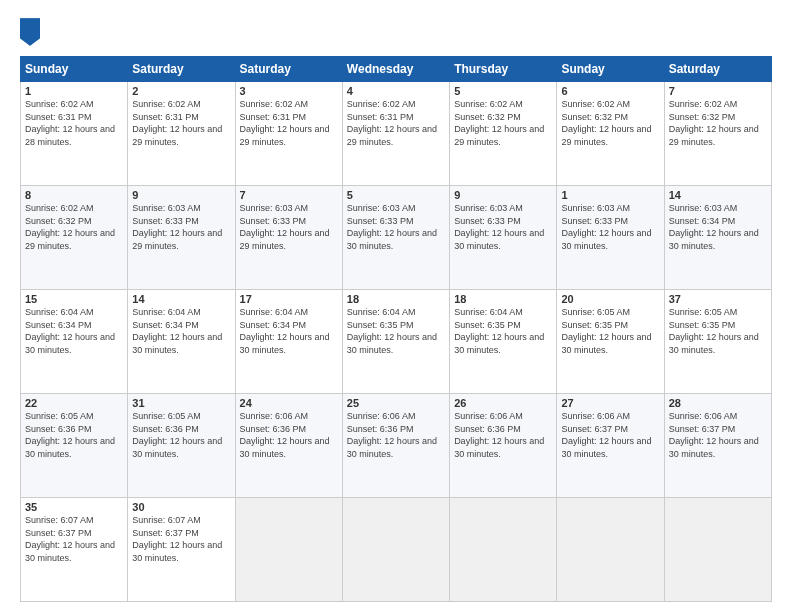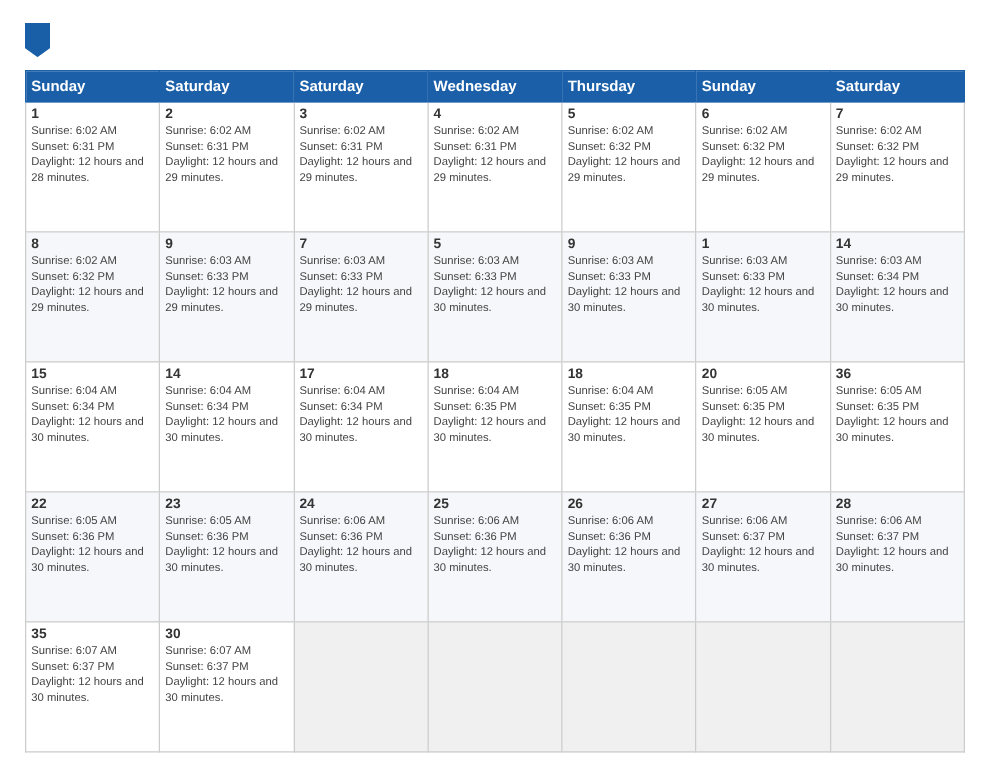--- a/index.html
+++ b/index.html
@@ -158,25 +158,25 @@
           <td><span class="day-num">1</span><span class="day-info">Sunrise: 6:03 AM<br>Sunset: 6:33 PM<br>Daylight: 12 hours and 30 minutes.</span></td>
           <td><span class="day-num">14</span><span class="day-info">Sunrise: 6:03 AM<br>Sunset: 6:34 PM<br>Daylight: 12 hours and 30 minutes.</span></td>
         </tr>
         <tr>
           <td><span class="day-num">15</span><span class="day-info">Sunrise: 6:04 AM<br>Sunset: 6:34 PM<br>Daylight: 12 hours and 30 minutes.</span></td>
           <td><span class="day-num">14</span><span class="day-info">Sunrise: 6:04 AM<br>Sunset: 6:34 PM<br>Daylight: 12 hours and 30 minutes.</span></td>
           <td><span class="day-num">17</span><span class="day-info">Sunrise: 6:04 AM<br>Sunset: 6:34 PM<br>Daylight: 12 hours and 30 minutes.</span></td>
           <td><span class="day-num">18</span><span class="day-info">Sunrise: 6:04 AM<br>Sunset: 6:35 PM<br>Daylight: 12 hours and 30 minutes.</span></td>
           <td><span class="day-num">18</span><span class="day-info">Sunrise: 6:04 AM<br>Sunset: 6:35 PM<br>Daylight: 12 hours and 30 minutes.</span></td>
           <td><span class="day-num">20</span><span class="day-info">Sunrise: 6:05 AM<br>Sunset: 6:35 PM<br>Daylight: 12 hours and 30 minutes.</span></td>
-          <td><span class="day-num">36</span><span class="day-info">Sunrise: 6:05 AM<br>Sunset: 6:35 PM<br>Daylight: 12 hours and 30 minutes.</span></td>
+          <td><span class="day-num">37</span><span class="day-info">Sunrise: 6:05 AM<br>Sunset: 6:35 PM<br>Daylight: 12 hours and 30 minutes.</span></td>
         </tr>
         <tr>
           <td><span class="day-num">22</span><span class="day-info">Sunrise: 6:05 AM<br>Sunset: 6:36 PM<br>Daylight: 12 hours and 30 minutes.</span></td>
-          <td><span class="day-num">23</span><span class="day-info">Sunrise: 6:05 AM<br>Sunset: 6:36 PM<br>Daylight: 12 hours and 30 minutes.</span></td>
+          <td><span class="day-num">31</span><span class="day-info">Sunrise: 6:05 AM<br>Sunset: 6:36 PM<br>Daylight: 12 hours and 30 minutes.</span></td>
           <td><span class="day-num">24</span><span class="day-info">Sunrise: 6:06 AM<br>Sunset: 6:36 PM<br>Daylight: 12 hours and 30 minutes.</span></td>
           <td><span class="day-num">25</span><span class="day-info">Sunrise: 6:06 AM<br>Sunset: 6:36 PM<br>Daylight: 12 hours and 30 minutes.</span></td>
           <td><span class="day-num">26</span><span class="day-info">Sunrise: 6:06 AM<br>Sunset: 6:36 PM<br>Daylight: 12 hours and 30 minutes.</span></td>
           <td><span class="day-num">27</span><span class="day-info">Sunrise: 6:06 AM<br>Sunset: 6:37 PM<br>Daylight: 12 hours and 30 minutes.</span></td>
           <td><span class="day-num">28</span><span class="day-info">Sunrise: 6:06 AM<br>Sunset: 6:37 PM<br>Daylight: 12 hours and 30 minutes.</span></td>
         </tr>
         <tr>
           <td><span class="day-num">35</span><span class="day-info">Sunrise: 6:07 AM<br>Sunset: 6:37 PM<br>Daylight: 12 hours and 30 minutes.</span></td>
           <td><span class="day-num">30</span><span class="day-info">Sunrise: 6:07 AM<br>Sunset: 6:37 PM<br>Daylight: 12 hours and 30 minutes.</span></td>
           <td class="empty-cell"></td>

